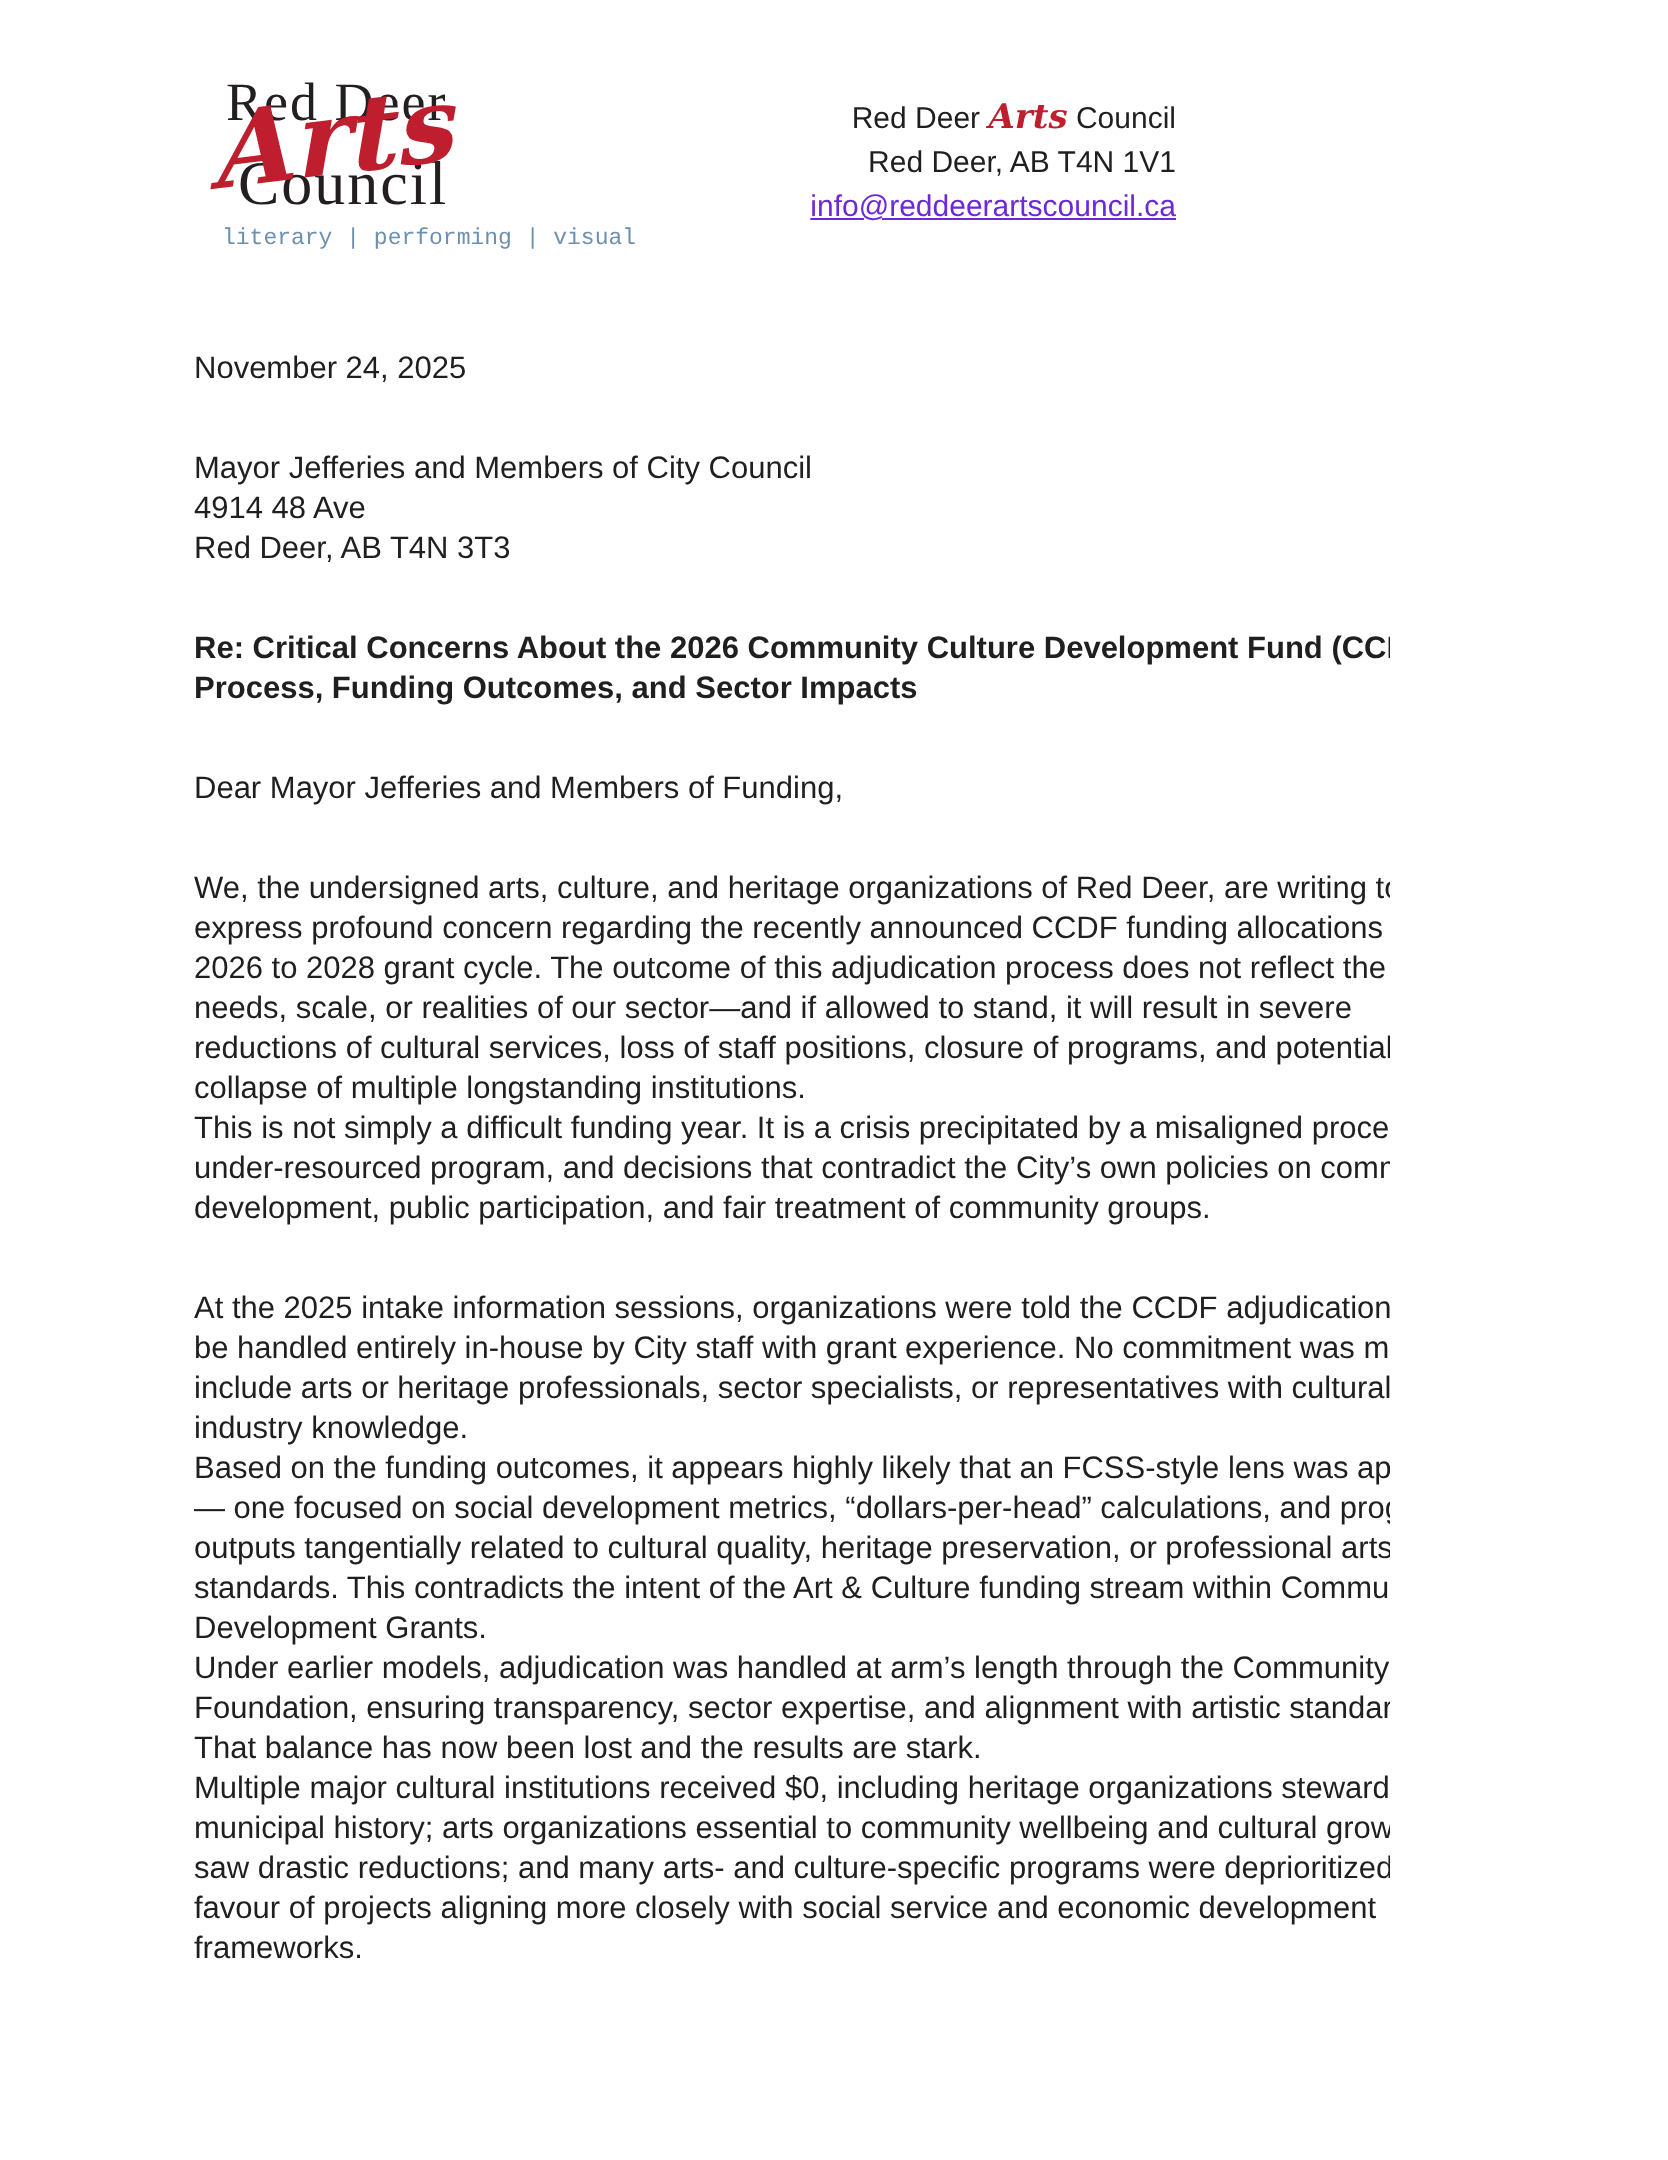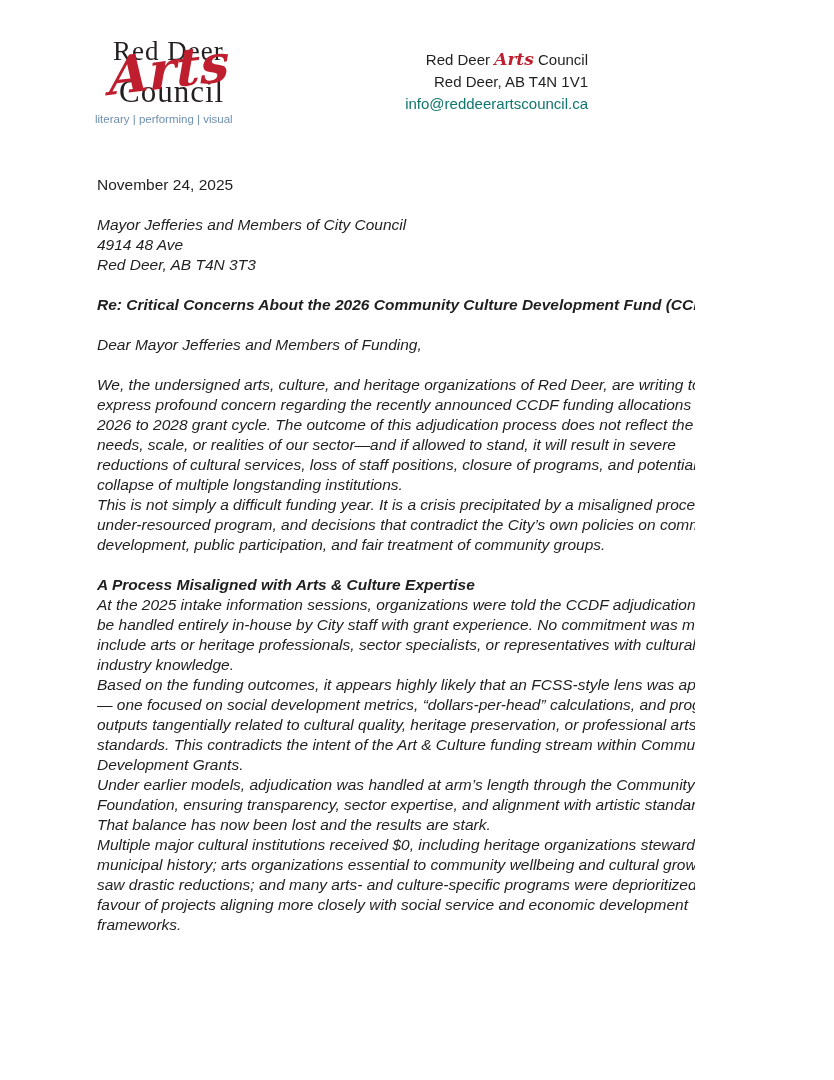--- a/index.html
+++ b/index.html
@@ -48,24 +48,25 @@
     font-family: "Liberation Serif", serif;
     font-size: 31px;
     color: #231f20;
     letter-spacing: 1px;
     margin-top: -27px;
     margin-left: 24px;
     position: relative;
     z-index: 1;
   }
   .logo-tagline {
-    font-family: Liberation Sans, sans-serif;
+    font-family: Liberation Mono, monospace;
     font-size: 11.5px;
     color: #6d8fb0;
     margin-top: 3px;
+    margin-left: 16px;
     white-space: nowrap;
   }
 
   
   .contact {
     position: absolute;
     right: 107px;
     top: 48px;
     text-align: right;
     font-size: 15px;
@@ -73,34 +74,35 @@
     color: #1f1f1f;
   }
   .contact .org-accent {
     font-family: "DejaVu Serif", serif;
     font-style: italic;
     font-weight: bold;
     color: #be1e2d;
     font-size: 17px;
   }
   .contact a.email-link {
-    color: #0f766e;
+    color: #6d28d9;
+    text-decoration: underline;
     cursor: pointer;
   }
 
   
   .letter {
     position: absolute;
     left: 97px;
     top: 175px;
     width: 644px;
     font-size: 15.5px;
     line-height: 20px;
   }
-  .letter .block { margin-top: 20px; font-style: italic; }
+  .letter .block { margin-top: 30px; }
   .letter p { margin: 0; }
   .bold { font-weight: bold; }
 </style>
 </head>
 <body>
 
 <div class="page">
 
   <div class="logo">
     <div class="logo-top">Red Deer</div>
@@ -119,31 +121,31 @@
     <div>November 24, 2025</div>
 
     <div class="block">
       <div>Mayor Jefferies and Members of City Council</div>
       <div>4914 48 Ave</div>
       <div>Red Deer, AB T4N 3T3</div>
     </div>
 
     <div class="block bold">
       <div>Re: Critical Concerns About the 2026 Community Culture Development Fund (CCDF)</div>
+      <div>Process, Funding Outcomes, and Sector Impacts</div>
     </div>
 
     <div class="block">Dear Mayor Jefferies and Members of Funding,</div>
 
     <div class="block">
       <p>We, the undersigned arts, culture, and heritage organizations of Red Deer, are writing to express profound concern regarding the recently announced CCDF funding allocations for the 2026 to 2028 grant cycle. The outcome of this adjudication process does not reflect the needs, scale, or realities of our sector—and if allowed to stand, it will result in severe reductions of cultural services, loss of staff positions, closure of programs, and potential collapse of multiple longstanding institutions.</p>
       <p>This is not simply a difficult funding year. It is a crisis precipitated by a misaligned process, an under-resourced program, and decisions that contradict the City’s own policies on community development, public participation, and fair treatment of community groups.</p>
     </div>
 
     <div class="block">
-      <p class="bold">A Process Misaligned with Arts &amp; Culture Expertise</p>
       <p>At the 2025 intake information sessions, organizations were told the CCDF adjudication would be handled entirely in-house by City staff with grant experience. No commitment was made to include arts or heritage professionals, sector specialists, or representatives with cultural industry knowledge.</p>
       <p>Based on the funding outcomes, it appears highly likely that an FCSS-style lens was applied — one focused on social development metrics, “dollars-per-head” calculations, and program outputs tangentially related to cultural quality, heritage preservation, or professional arts standards. This contradicts the intent of the Art &amp; Culture funding stream within Community Development Grants.</p>
       <p>Under earlier models, adjudication was handled at arm’s length through the Community Foundation, ensuring transparency, sector expertise, and alignment with artistic standards. That balance has now been lost and the results are stark.</p>
       <p>Multiple major cultural institutions received $0, including heritage organizations stewarding municipal history; arts organizations essential to community wellbeing and cultural growth saw drastic reductions; and many arts- and culture-specific programs were deprioritized in favour of projects aligning more closely with social service and economic development frameworks.</p>
     </div>
   </div>
 
 </div>
 
 </body></html>

